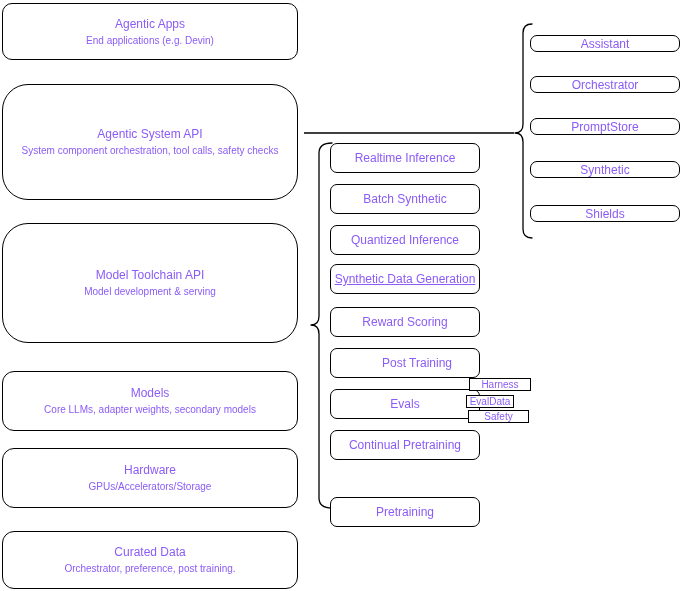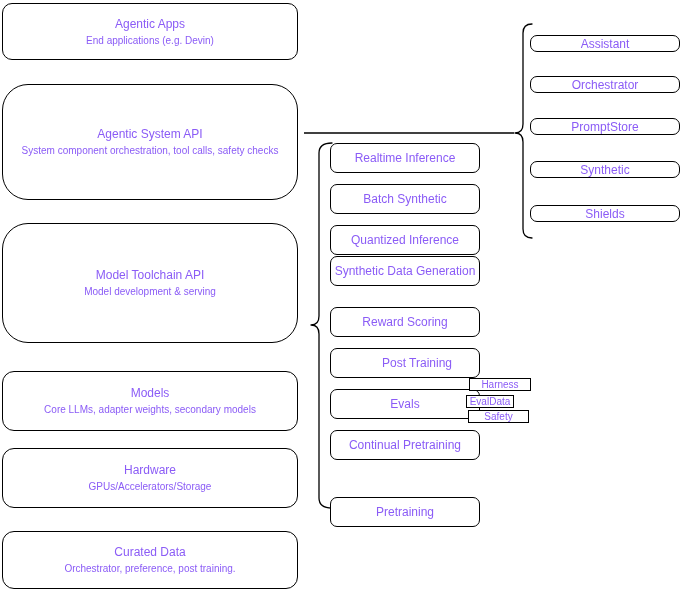--- a/index.html
+++ b/index.html
@@ -126,21 +126,21 @@
   </div>
 
   <div class="layer-box r-mid" style="top:531px; height:58px;">
     <div class="layer-title">Curated Data</div>
     <div class="layer-subtitle">Orchestrator, preference, post training.</div>
   </div>
 
   <div class="mid-box" style="top:143px;">Realtime Inference</div>
   <div class="mid-box" style="top:184px;">Batch Synthetic</div>
   <div class="mid-box" style="top:225px;">Quantized Inference</div>
-  <div class="mid-box" style="top:256px;">Synthetic Data Generation</div>
+  <div class="mid-box" style="top:264px;text-decoration:underline;">Synthetic Data Generation</div>
   <div class="mid-box" style="top:307px;">Reward Scoring</div>
   <div class="mid-box" style="top:348px;padding-left:24px;">Post Training</div>
   <div class="mid-box" style="top:389px;">Evals</div>
   <div class="mid-box" style="top:430px;">Continual Pretraining</div>
   <div class="mid-box" style="top:497px;">Pretraining</div>
 
   <div class="pill" style="left:469px; top:378px; width:62px; height:13px;">Harness</div>
   <div class="pill" style="left:466px; top:395px; width:48px; height:13px;">EvalData</div>
   <div class="pill" style="left:468px; top:410px; width:61px; height:13px;">Safety</div>
 

